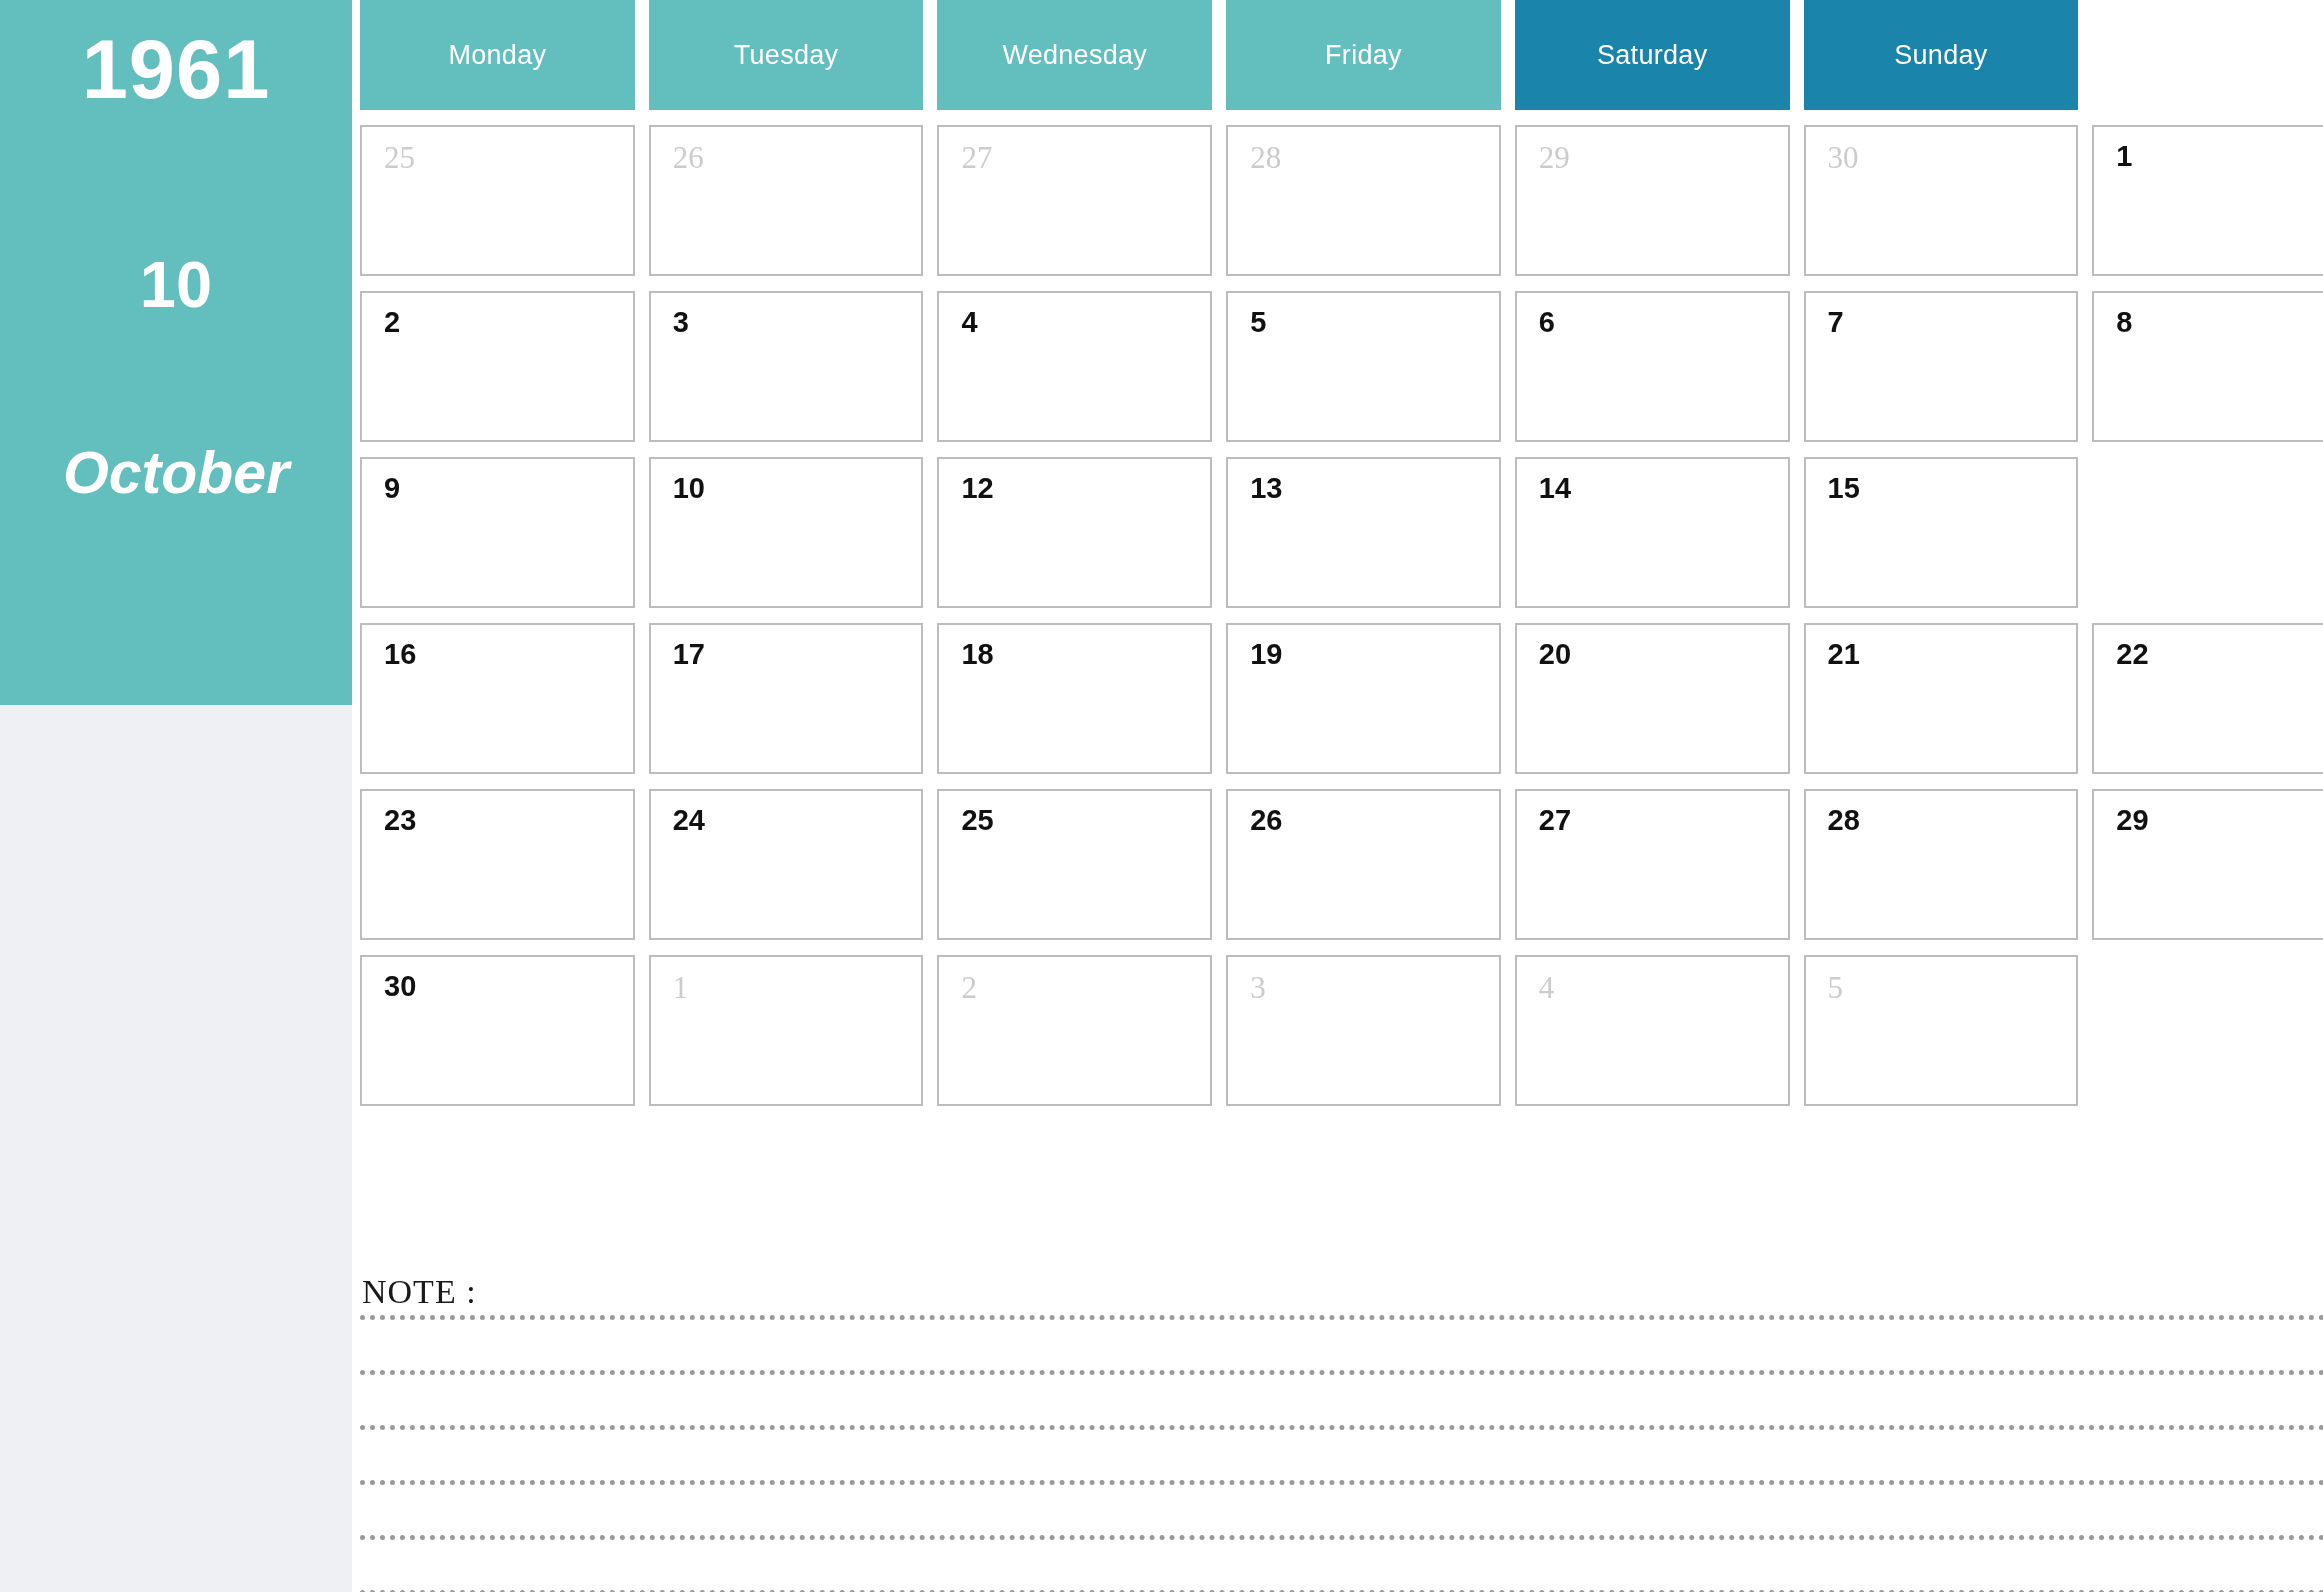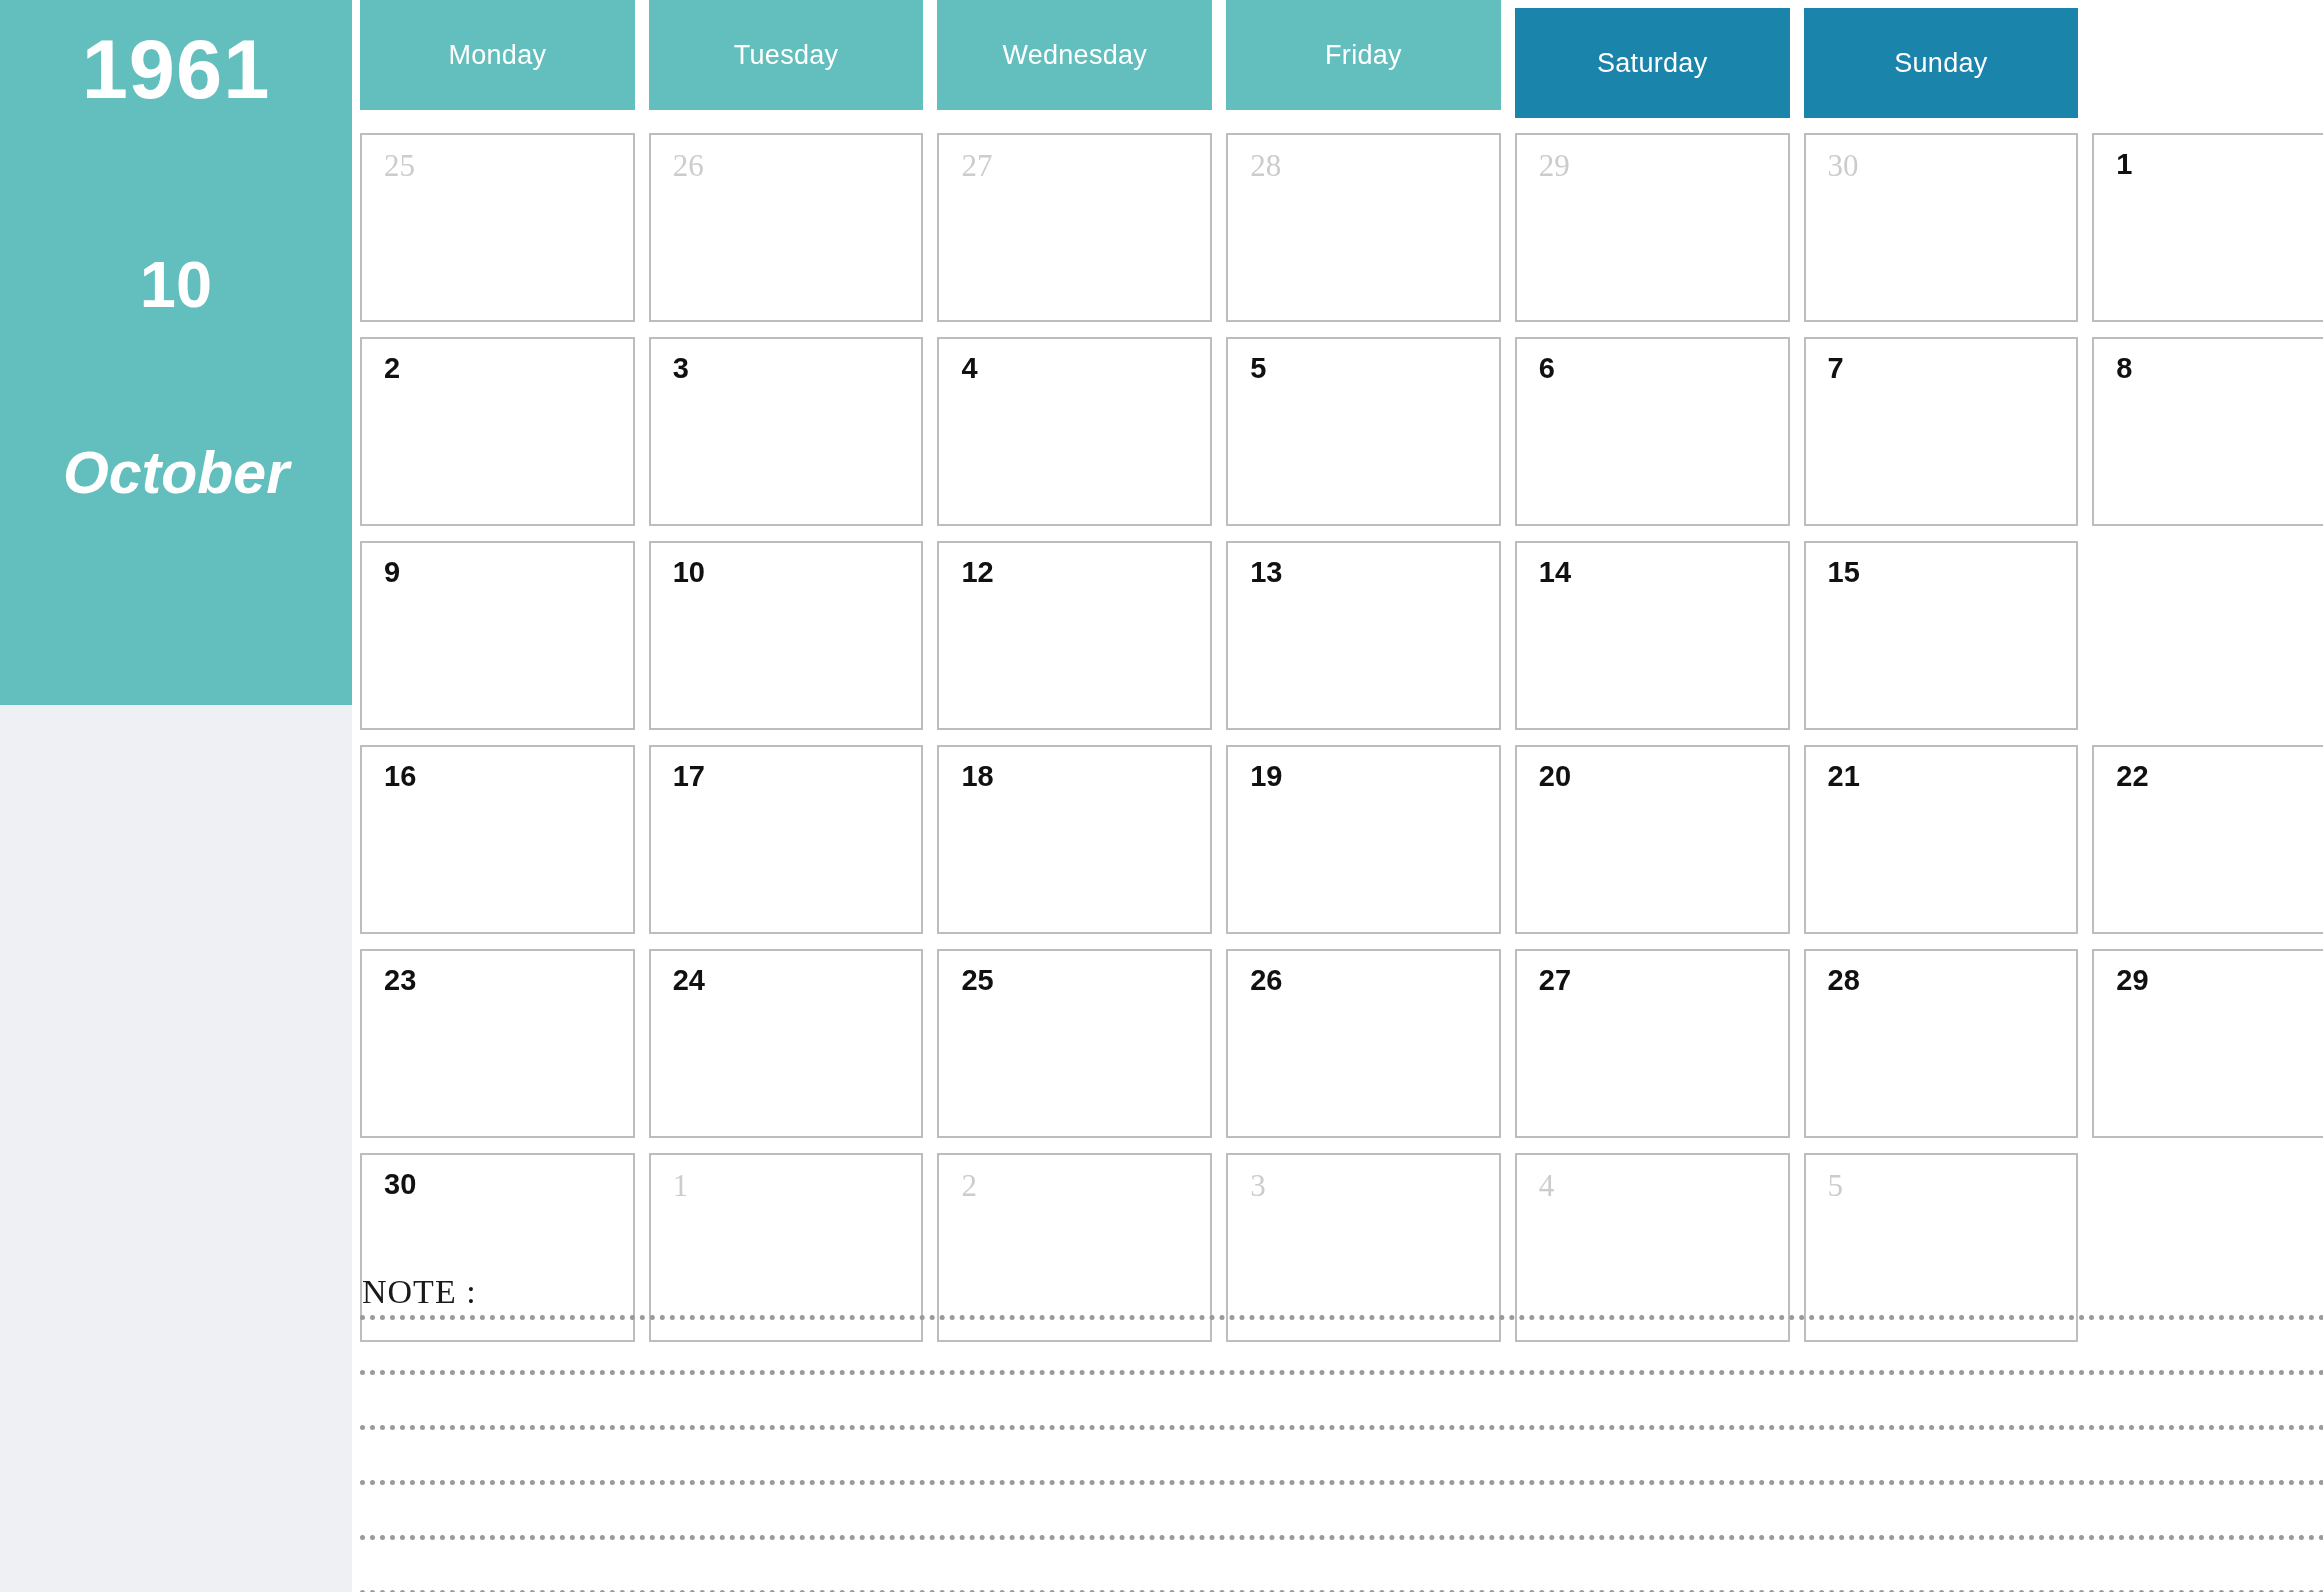--- a/index.html
+++ b/index.html
@@ -98,29 +98,29 @@
     display: flex;
     align-items: center;
     justify-content: center;
     color: #ffffff;
     font-size: 27px;
     font-weight: normal;
     letter-spacing: 0.3px;
     box-sizing: border-box;
   }
   .dayhead.weekday { background: #63bfbd; }
-  .dayhead.weekend { background: #1a84ab; margin-top: 8px; }
+  .dayhead.weekend { background: #1a84ab; }
 
   
   .cellwrap {
     padding-top: 15px;
     box-sizing: border-box;
   }
   .cell {
-    height: 189px;
+    height: 151px;
     border: 2px solid #bdbdbd;
     background: #ffffff;
     box-sizing: border-box;
     position: relative;
     padding-left: 47px;
   }
   .daynum {
     position: absolute;
     left: 22px;
     top: 12px;

